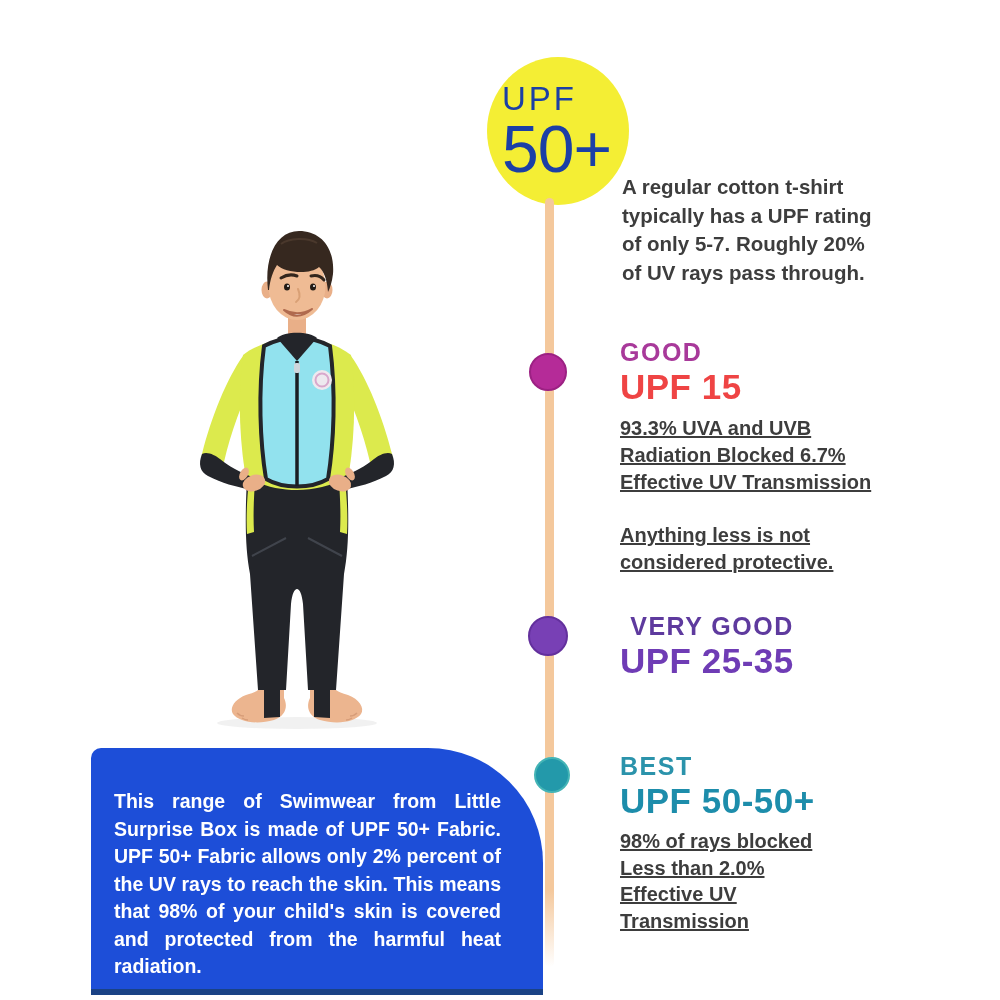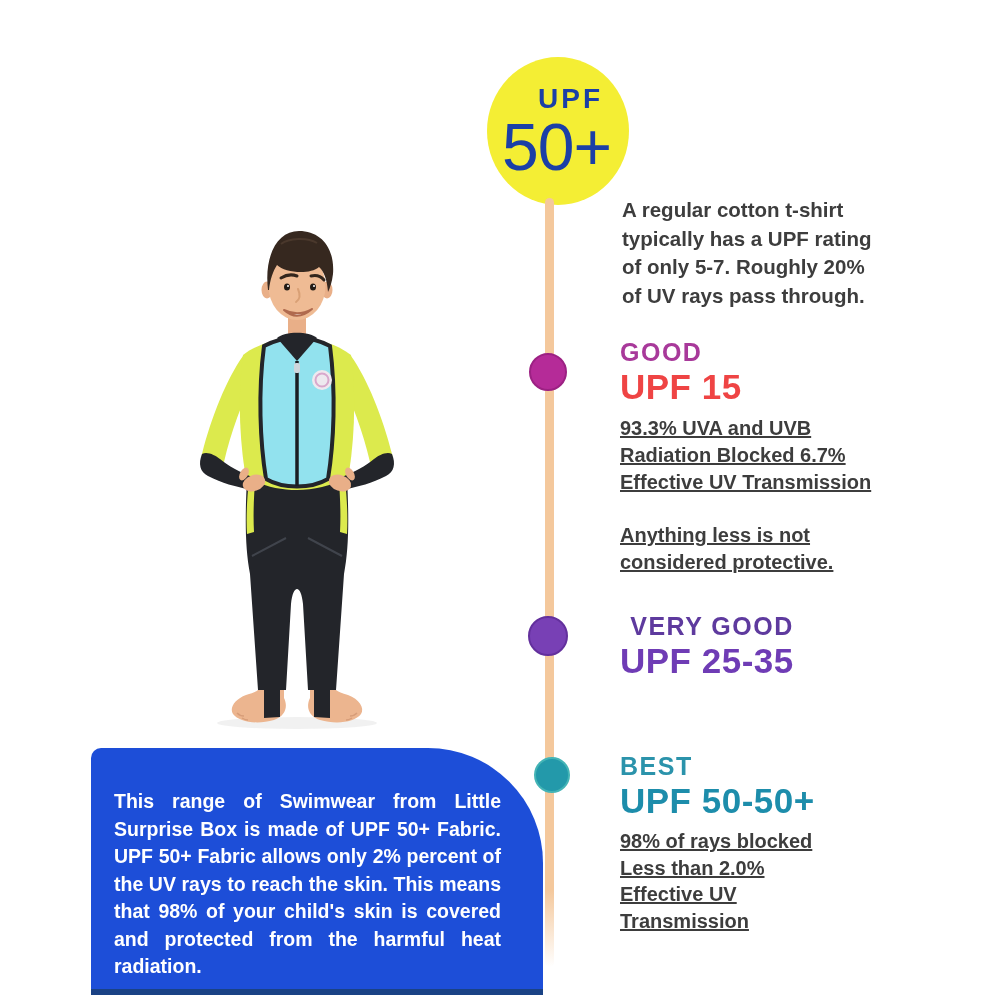--- a/index.html
+++ b/index.html
@@ -6,34 +6,34 @@
   .canvas{
     position:relative;width:1000px;height:1000px;background:#ffffff;overflow:hidden;
     font-family:"Liberation Sans","DejaVu Sans",sans-serif;
   }
   
   .badge{
     position:absolute;left:487px;top:57px;width:142px;height:148px;border-radius:50%;
     background:#f4ee34;display:flex;flex-direction:column;justify-content:center;
     padding-left:15px;box-sizing:border-box;color:#1b3fa6;
   }
-  .badge-upf{font-size:28px;font-weight:700;letter-spacing:3px;line-height:1;margin-left:36px;}
+  .badge-upf{font-size:33px;font-weight:400;letter-spacing:3px;line-height:1;}
   .badge-50{font-size:66px;font-weight:400;line-height:.92;margin-top:4px;letter-spacing:-1px;}
   
   .tline{
     position:absolute;left:545px;top:198px;width:9px;height:769px;border-radius:5px;
     background:linear-gradient(#f4c89c 90%,rgba(244,200,156,0));
   }
   .dot{position:absolute;border-radius:50%;box-sizing:border-box;}
   .dot-good{left:529px;top:353px;width:38px;height:38px;background:#b52b98;border:2px solid #9c2183;}
   .dot-vg{left:528px;top:616px;width:40px;height:40px;background:#7840b5;border:2px solid #63309d;}
   .dot-best{left:534px;top:757px;width:36px;height:36px;background:#2399aa;border:2px solid #44b4b6;}
   
   .intro{
-    position:absolute;left:622px;top:196px;width:262px;margin:0;
+    position:absolute;left:622px;top:173px;width:262px;margin:0;
     font-size:20.5px;line-height:28.6px;font-weight:600;color:#3d3d3d;white-space:pre-line;
   }
   .sec{position:absolute;left:620px;}
   .sec-good{top:337px;}
   .sec-vg{top:611px;text-align:right;}
   .sec-best{top:751px;}
   .lvl-label{font-size:25px;font-weight:600;letter-spacing:1.5px;line-height:30px;}
   .lvl-rating{font-size:35px;font-weight:800;line-height:40px;letter-spacing:.5px;}
   .good-label{color:#a8399a;}   .good-rating{color:#ef4444;}
   .vg-label{color:#5e3a9e;}     .vg-rating{color:#6f3cb5;}

